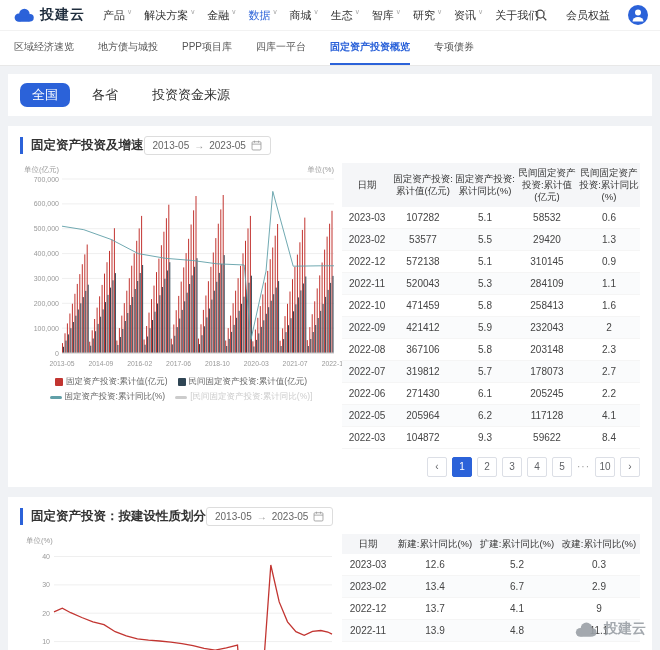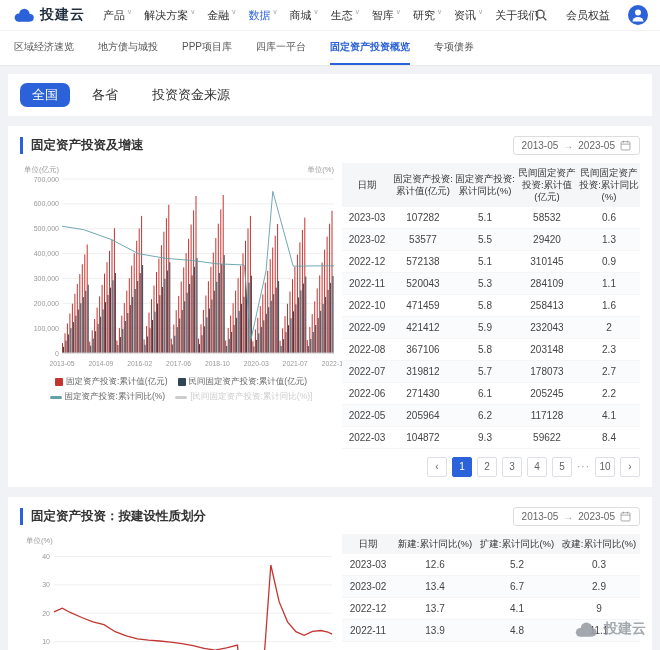--- a/index.html
+++ b/index.html
@@ -20,21 +20,21 @@
   .subnav{height:34px;background:#fff;display:flex;align-items:stretch;gap:24px;padding:0 14px;
           border-top:1px solid #f2f2f2;border-bottom:1px solid #e8e8e8}
   .subnav-tab{font-size:10px;color:#555;display:flex;align-items:center;border-bottom:2px solid transparent;cursor:pointer;white-space:nowrap}
   .subnav-tab.active{color:#2b62d9;border-bottom-color:#2b62d9;font-weight:bold}
   
   .filterbar{margin:8px 8px 0;background:#fff;padding:9px 12px;display:flex;align-items:center;gap:10px}
   .filter-option{font-size:13px;color:#333;padding:3px 12px;border-radius:7px;cursor:pointer}
   .filter-option.active{background:#2b62d9;color:#fff}
   
   .card{margin:10px 8px 0;background:#fff;padding:10px 12px}
-  .card-head{display:flex;justify-content:space-between;align-items:center}
+  .card-head{display:flex;justify-content:flex-start;align-items:center}
   .card-title{font-size:12.5px;font-weight:bold;color:#333;border-left:3px solid #2b62d9;padding-left:8px;margin:0}
   .daterange{display:flex;align-items:center;gap:5px;border:1px solid #ddd;border-radius:3px;padding:3px 8px;font-size:10px;color:#666;cursor:pointer}
   .daterange .sep{color:#999}
   .card-body{display:flex;gap:0;margin-top:8px}
   .chart-area{flex:0 0 322px;width:322px}
   .legend{display:flex;flex-wrap:wrap;column-gap:10px;row-gap:3px;justify-content:center;margin-top:2px}
   .legend-item{display:flex;align-items:center;gap:3px;font-size:8.5px;color:#666;cursor:pointer}
   .legend-item.disabled{color:#ccc}
   .legend-marker{width:8px;height:8px;border-radius:1px;display:inline-block}
   .legend-marker.line{width:12px;height:3px;border-radius:2px}

